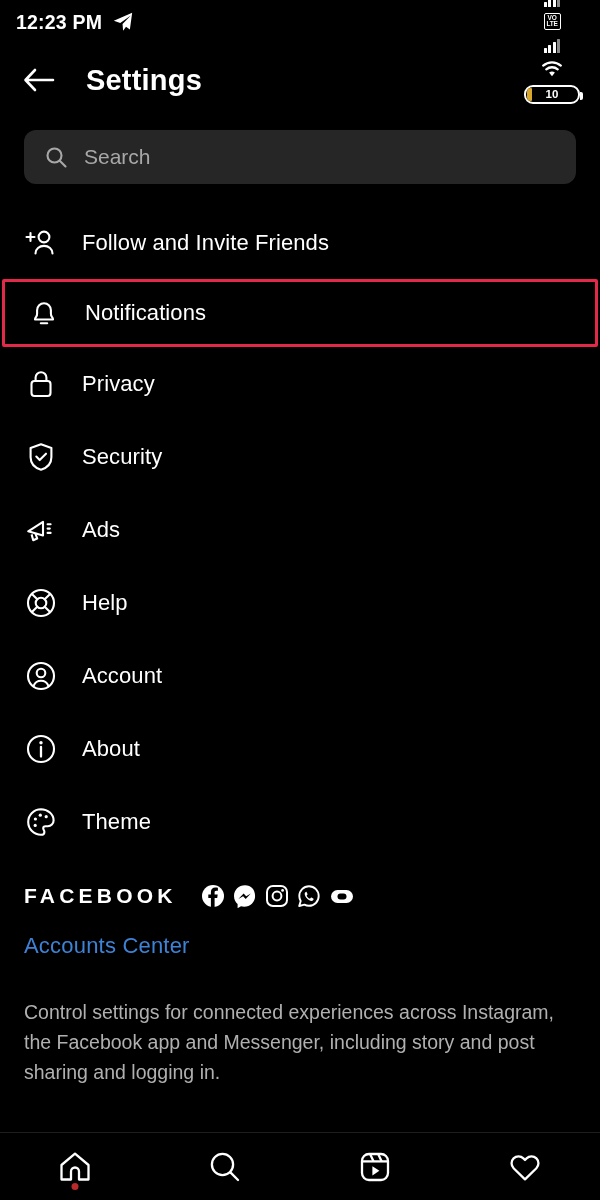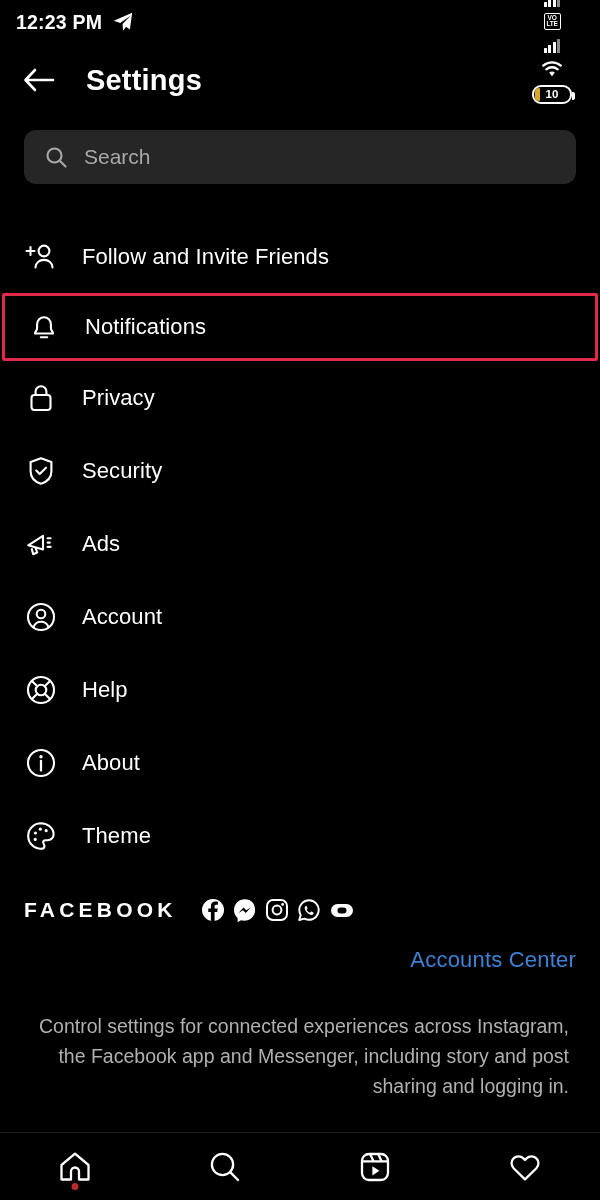--- a/index.html
+++ b/index.html
@@ -7,21 +7,20 @@
     width:600px; height:1200px;
     background:#000;
     font-family:"Liberation Sans", sans-serif;
     overflow:hidden;
   }
   .phone {
     position:relative;
     width:600px; height:1200px;
     background:#000;
     color:#fff;
-    text-align:right;
   }
 
   
   .statusbar {
     height:44px;
     display:flex; align-items:center;
     padding:0 16px;
     font-size:19px; font-weight:bold;
     letter-spacing:.2px;
   }
@@ -39,21 +38,21 @@
     letter-spacing:-.2px;
   }
   .bars { display:flex; align-items:flex-end; gap:1.5px; height:17px; }
   .bars i { display:block; width:3px; background:#fff; border-radius:.5px; }
   .bars i:nth-child(1){height:5px}
   .bars i:nth-child(2){height:8px}
   .bars i:nth-child(3){height:11px}
   .bars i:nth-child(4){height:14px; background:#8a8a8a;}
   .batt {
     position:relative;
-    width:40px; height:19px;
+    width:56px; height:19px;
     border:2px solid #fff; border-radius:9px;
     display:flex; align-items:center; justify-content:center;
     font-size:11.5px; font-weight:bold;
   }
   .batt::after {
     content:""; position:absolute; right:-5px; top:5px;
     width:3px; height:8px; background:#fff;
     border-radius:0 2px 2px 0;
   }
   .batt-fill {
@@ -73,21 +72,21 @@
 
   
   .search-wrap { padding:14px 24px 0 24px; }
   .search {
     height:54px; background:#262626; border-radius:12px;
     display:flex; align-items:center; gap:16px; padding:0 20px;
   }
   .search-text { color:#a8a8a8; font-size:21px; }
 
   
-  .list { padding:36px 0 0 0; }
+  .list { padding:22px 0 0 0; }
   .row {
     position:relative;
     height:73px;
     display:flex; align-items:center;
     padding:0 24px; gap:24px;
   }
   .row .ico { width:34px; height:34px; display:flex; align-items:center; justify-content:center; flex:0 0 34px; }
   .row .lbl { font-size:22px; color:#fff; letter-spacing:.1px; }
   .row.highlight {
     border:3px solid #e1294a;
@@ -258,36 +257,36 @@
           <path d="M23.6 9.3h3M23.6 13.6h2.2M23.6 17.9h3" stroke="#fff" stroke-width="2.1" stroke-linecap="round"></path>
         </svg>
       </span>
       <span class="lbl">Ads</span>
     </div>
 
     <div class="row">
       <span class="ico">
         <svg width="32" height="32" viewBox="0 0 32 32">
           <circle cx="16" cy="16" r="13" stroke="#fff" stroke-width="2.1" fill="none"></circle>
+          <circle cx="16" cy="16" r="5.3" stroke="#fff" stroke-width="2.1" fill="none"></circle>
+          <path d="m6.9 6.9 5.4 5.4M25.1 6.9l-5.4 5.4M6.9 25.1l5.4-5.4M25.1 25.1l-5.4-5.4" stroke="#fff" stroke-width="2.1" stroke-linecap="round"></path>
+        </svg>
+      </span>
+      <span class="lbl">Help</span>
+    </div>
+
+    <div class="row">
+      <span class="ico">
+        <svg width="32" height="32" viewBox="0 0 32 32">
+          <circle cx="16" cy="16" r="13" stroke="#fff" stroke-width="2.1" fill="none"></circle>
           <circle cx="16" cy="13" r="4.3" stroke="#fff" stroke-width="2.1" fill="none"></circle>
           <path d="M8.6 25.8c1.3-3.2 4-5 7.4-5s6.1 1.8 7.4 5" stroke="#fff" stroke-width="2.1" fill="none" stroke-linecap="round"></path>
         </svg>
       </span>
       <span class="lbl">Account</span>
-    </div>
-
-    <div class="row">
-      <span class="ico">
-        <svg width="32" height="32" viewBox="0 0 32 32">
-          <circle cx="16" cy="16" r="13" stroke="#fff" stroke-width="2.1" fill="none"></circle>
-          <circle cx="16" cy="16" r="5.3" stroke="#fff" stroke-width="2.1" fill="none"></circle>
-          <path d="m6.9 6.9 5.4 5.4M25.1 6.9l-5.4 5.4M6.9 25.1l5.4-5.4M25.1 25.1l-5.4-5.4" stroke="#fff" stroke-width="2.1" stroke-linecap="round"></path>
-        </svg>
-      </span>
-      <span class="lbl">Help</span>
     </div>
 
     <div class="row">
       <span class="ico">
         <svg width="32" height="32" viewBox="0 0 32 32">
           <circle cx="16" cy="16" r="13" stroke="#fff" stroke-width="2.1" fill="none"></circle>
           <circle cx="16" cy="9.8" r="1.7" fill="#fff"></circle>
           <path d="M16 14v9.5" stroke="#fff" stroke-width="2.3" stroke-linecap="round"></path>
         </svg>
       </span>

